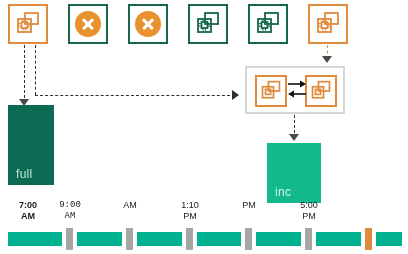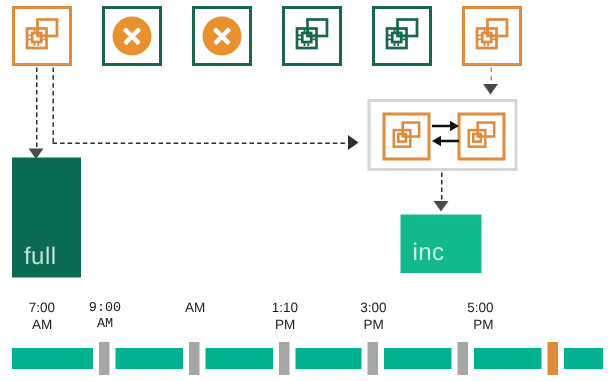--- a/index.html
+++ b/index.html
@@ -17,21 +17,21 @@
   
   .xcircle{width:26px;height:26px;border-radius:50%;background:#E8912F;
            position:relative;}
   .xcircle:before,.xcircle:after{content:"";position:absolute;left:50%;top:50%;
            width:14px;height:2.6px;background:#ffffff;border-radius:1px;}
   .xcircle:before{transform:translate(-50%,-50%) rotate(45deg);}
   .xcircle:after{transform:translate(-50%,-50%) rotate(-45deg);}
 
   
   .block{position:absolute;box-sizing:border-box;}
-  .block .lbl{position:absolute;left:8px;bottom:4px;font-size:16px;
+  .block .lbl{position:absolute;left:8px;bottom:4px;font-size:12px;
               color:#BFE3D4;letter-spacing:.3px;}
   .block.full{background:#0B6B52;}
   .block.inc{background:#12B98C;}
   .block.inc .lbl{color:#CFF3E6;}
 
   
   .snapPanel{position:absolute;box-sizing:border-box;background:#ffffff;
              border:2px solid #D6D6D6;}
   .snapLabel{position:absolute;font-size:9.5px;color:#3B3B3B;line-height:12px;}
 
@@ -174,44 +174,43 @@
       <polygon points="6,11.5 0,15 6,18.5" fill="#111"></polygon>
     </svg>
   </div>
 
   <div class="snapLabel" style="left:352px;top:78px;width:56px;">
   </div>
 
   <div class="vline" style="left:294px;top:115px;height:23px;"></div>
   <div class="arrowDown" style="left:289px;top:134px;"></div>
 
-  <div class="block inc" style="left:267px;top:143px;width:54px;height:39px;">
+  <div class="block inc" style="left:267px;top:143px;width:54px;height:60px;">
     <span class="lbl">inc</span>
   </div>
 
-  <div class="timeLabel" style="left:8px;top:200px;">
+  <div class="timeLabel" style="left:8px;top:200px;font-weight:bold;">
     <div>7:00</div>
     <div>AM</div>
   </div>
   <div class="timeLabel" style="left:50px;top:200px;font-family:Liberation Mono, monospace;">
     <div>9:00</div>
     <div>AM</div>
   </div>
   <div class="timeLabel" style="left:110px;top:200px;">
     <div>AM</div>
   </div>
   <div class="timeLabel" style="left:170px;top:200px;">
     <div>1:10</div>
     <div>PM</div>
   </div>
   <div class="timeLabel" style="left:229px;top:200px;">
-    <div>3:00</div>
     <div>PM</div>
   </div>
-  <div class="timeLabel" style="left:289px;top:200px;text-align:right;">
+  <div class="timeLabel" style="left:289px;top:200px;">
     <div>5:00</div>
     <div>PM</div>
   </div>
 
   <div>
     <div class="seg" style="left:8px;top:232px;width:54px;"></div>
     <div class="seg" style="left:77px;top:232px;width:45px;"></div>
     <div class="seg" style="left:137px;top:232px;width:45px;"></div>
     <div class="seg" style="left:197px;top:232px;width:44px;"></div>
     <div class="seg" style="left:256px;top:232px;width:45px;"></div>

